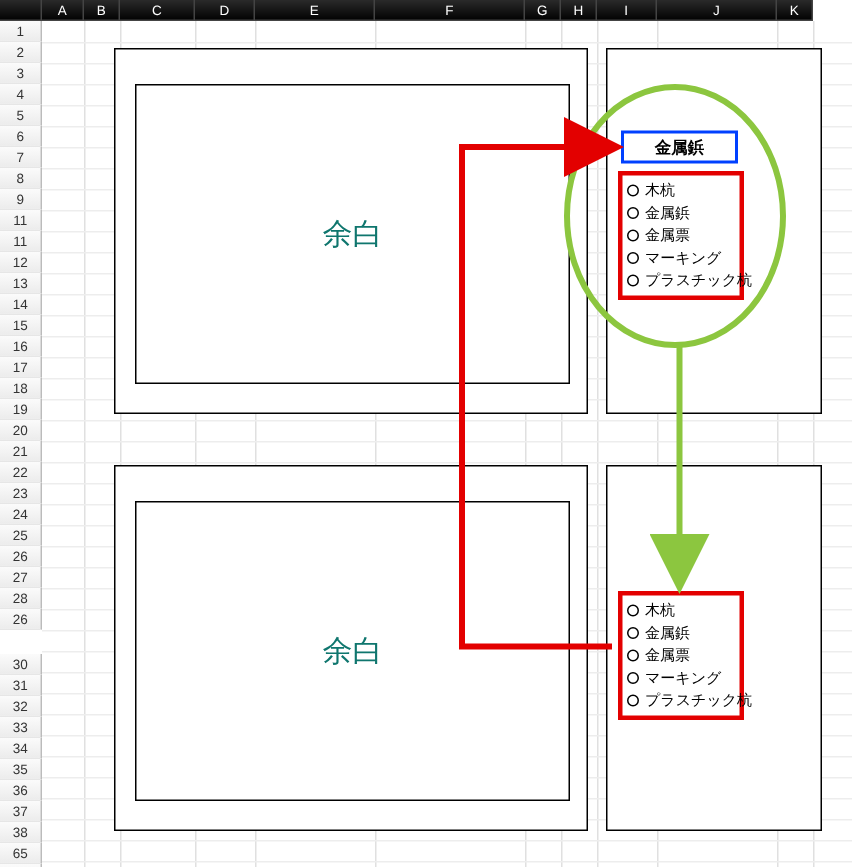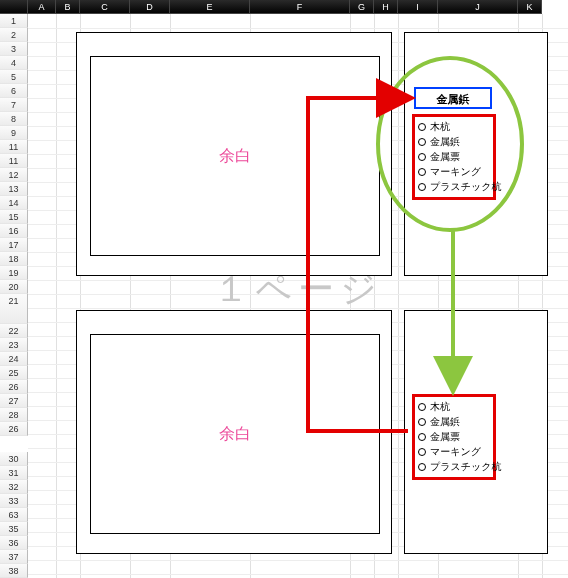--- a/index.html
+++ b/index.html
@@ -83,22 +83,22 @@
   .box.inner1 { left: 62px;  top: 42px;  width: 290px; height: 200px; }
   .box.sideouter1 { left: 376px; top: 18px;  width: 144px; height: 244px; }
   .box.outer2 { left: 48px;  top: 296px; width: 316px; height: 244px; }
   .box.inner2 { left: 62px;  top: 320px; width: 290px; height: 200px; }
   .box.sideouter2 { left: 376px; top: 296px; width: 144px; height: 244px; }
 
   .center-label {
     position: absolute;
     left: 50%; top: 50%;
     transform: translate(-50%,-50%);
-    color: #ec4899;
-    font-size: 16px;
+    color: #0f766e;
+    font-size: 20px;
   }
 
   
   .badge {
     position: absolute;
     left: 386px; top: 73px;
     width: 78px; height: 22px;
     border: 2px solid #0040ff;
     background: #fff;
     text-align: center;
@@ -177,34 +177,34 @@
       <div class="rh" style="height: 14px;">11</div>
       <div class="rh" style="height: 14px;">12</div>
       <div class="rh" style="height: 14px;">13</div>
       <div class="rh" style="height: 14px;">14</div>
       <div class="rh" style="height: 14px;">15</div>
       <div class="rh" style="height: 14px;">16</div>
       <div class="rh" style="height: 14px;">17</div>
       <div class="rh" style="height: 14px;">18</div>
       <div class="rh" style="height: 14px;">19</div>
       <div class="rh" style="height: 14px;">20</div>
-      <div class="rh" style="height: 30px;">21</div>
+      <div class="rh" style="height: 14px;">21</div>
       <div class="rh" style="height: 14px;">22</div>
       <div class="rh" style="height: 14px;">23</div>
       <div class="rh" style="height: 14px;">24</div>
       <div class="rh" style="height: 14px;">25</div>
       <div class="rh" style="height: 14px;">26</div>
       <div class="rh" style="height: 14px;">27</div>
       <div class="rh" style="height: 14px;">28</div>
       <div class="rh" style="height: 14px;">26</div>
       <div class="rh" style="height: 14px; margin-top: 16px;">30</div>
       <div class="rh" style="height: 14px;">31</div>
       <div class="rh" style="height: 14px;">32</div>
       <div class="rh" style="height: 14px;">33</div>
-      <div class="rh" style="height: 14px;">63</div>
+      <div class="rh" style="height: 14px;">34</div>
       <div class="rh" style="height: 14px;">35</div>
       <div class="rh" style="height: 14px;">36</div>
       <div class="rh" style="height: 14px;">37</div>
       <div class="rh" style="height: 14px;">38</div>
       <div class="rh" style="height: 14px;">65</div>
       <div class="rh" style="height: 14px;">40</div>
     </div>
 
   <div class="grid-area">
     <div class="gridlines-v">
@@ -256,21 +256,20 @@
         <div class="gh" style="top: 462px;"></div>
         <div class="gh" style="top: 476px;"></div>
         <div class="gh" style="top: 490px;"></div>
         <div class="gh" style="top: 504px;"></div>
         <div class="gh" style="top: 518px;"></div>
         <div class="gh" style="top: 532px;"></div>
         <div class="gh" style="top: 546px;"></div>
         <div class="gh" style="top: 560px;"></div>
       </div>
 
-    <div class="page-watermark">１ページ</div>
 
     <div class="box outer1"></div>
     <div class="box inner1">
       <span class="center-label">余白</span>
     </div>
 
     <div class="box sideouter1"></div>
 
     <div class="box outer2"></div>
     <div class="box inner2">

